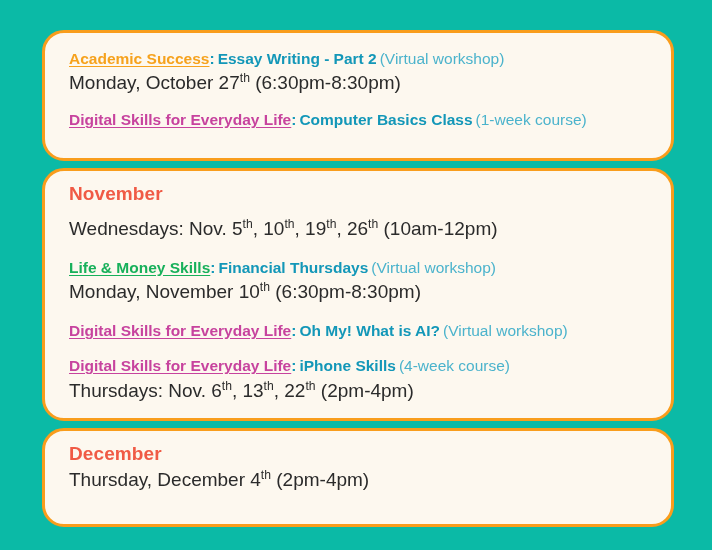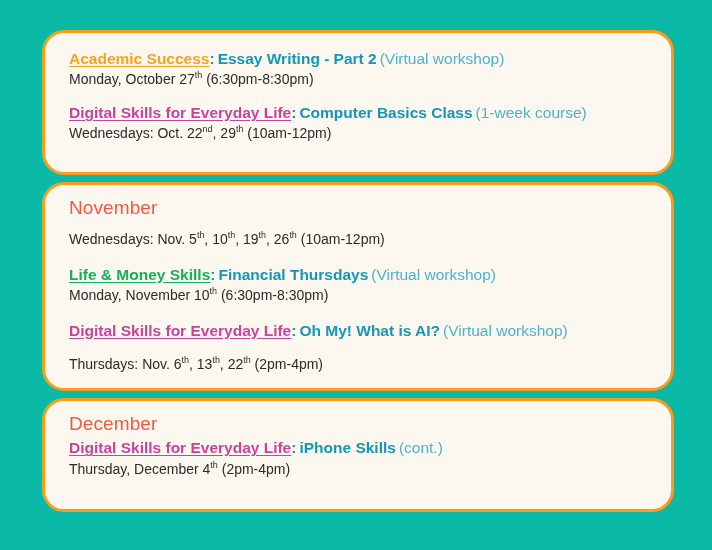--- a/index.html
+++ b/index.html
@@ -31,21 +31,21 @@
     padding: 12px 22px 14px 24px;
     width: 632px;
   }
   .card-oct { padding-top: 15px; padding-bottom: 16px; }
   .card-nov { padding-top: 10px; padding-bottom: 14px; }
   .card-dec { padding-top: 10px; padding-bottom: 30px; }
 
   .month-heading {
     color: #f05a45;
     font-size: 19px;
-    font-weight: normal;
+    font-weight: bold;
     margin: 2px 0 11px 0;
     letter-spacing: 0.1px;
   }
   .card-dec .month-heading { margin-bottom: 2px; }
 
   .event { margin-bottom: 14px; }
   .event:last-child { margin-bottom: 0; }
   .card-oct .event { margin-bottom: 12px; }
   .card-dec .event { margin-bottom: 0; }
 
@@ -69,21 +69,21 @@
     color: #1397b8;
     font-weight: bold;
     margin-left: 3px;
   }
   .course-note {
     color: #4bb3cc;
     font-weight: normal;
     margin-left: 3px;
   }
   .event-date-line {
-    font-size: 14px;
+    font-size: 19px;
     line-height: 1.4;
     color: #2b2b2b;
     margin-top: 1px;
     white-space: nowrap;
   }
   sup {
     font-size: 0.64em;
     vertical-align: super;
     line-height: 0;
   }
@@ -99,21 +99,20 @@
       <div class="event-title-line">
         <a class="program program-academic" href="#">Academic Success</a><span class="colon">:</span><span class="course-name">Essay Writing - Part 2</span><span class="course-note">(Virtual workshop)</span>
       </div>
       <div class="event-date-line"><span>Monday, October 27</span><sup>th</sup><span> (6:30pm-8:30pm)</span></div>
     </div>
 
     <div class="event">
       <div class="event-title-line">
         <a class="program program-digital" href="#">Digital Skills for Everyday Life</a><span class="colon">:</span><span class="course-name">Computer Basics Class</span><span class="course-note">(1-week course)</span>
       </div>
-      <div class="event-date-line"><span>Wednesdays: Oct. 22</span><sup>nd</sup><span>, 29</span><sup>th</sup><span> (10am-12pm)</span></div>
     </div>
 
   </div>
 
   <div class="card card-nov">
     <div class="month-heading">November</div>
 
     <div class="event">
       <div class="event-date-line"><span>Wednesdays: Nov. 5</span><sup>th</sup><span>, 10</span><sup>th</sup><span>, 19</span><sup>th</sup><span>, 26</span><sup>th</sup><span> (10am-12pm)</span></div>
     </div>
@@ -125,30 +124,30 @@
       <div class="event-date-line"><span>Monday, November 10</span><sup>th</sup><span> (6:30pm-8:30pm)</span></div>
     </div>
 
     <div class="event">
       <div class="event-title-line">
         <a class="program program-digital" href="#">Digital Skills for Everyday Life</a><span class="colon">:</span><span class="course-name">Oh My! What is AI?</span><span class="course-note">(Virtual workshop)</span>
       </div>
     </div>
 
     <div class="event">
+      <div class="event-title-line">
+        <a class="program program-digital" href="#">Digital Skills for Everyday Life</a><span class="colon">:</span><span class="course-name">iPhone Skills</span><span class="course-note">(4-week course)</span>
+      </div>
       <div class="event-date-line"><span>Thursdays: Nov. 6</span><sup>th</sup><span>, 13</span><sup>th</sup><span>, 22</span><sup>th</sup><span> (2pm-4pm)</span></div>
     </div>
 
   </div>
 
   <div class="card card-dec">
     <div class="month-heading">December</div>
 
     <div class="event">
-      <div class="event-title-line">
-        <a class="program program-digital" href="#">Digital Skills for Everyday Life</a><span class="colon">:</span><span class="course-name">iPhone Skills</span><span class="course-note">(cont.)</span>
-      </div>
       <div class="event-date-line"><span>Thursday, December 4</span><sup>th</sup><span> (2pm-4pm)</span></div>
     </div>
 
   </div>
 
 </div>
 
 </body></html>

